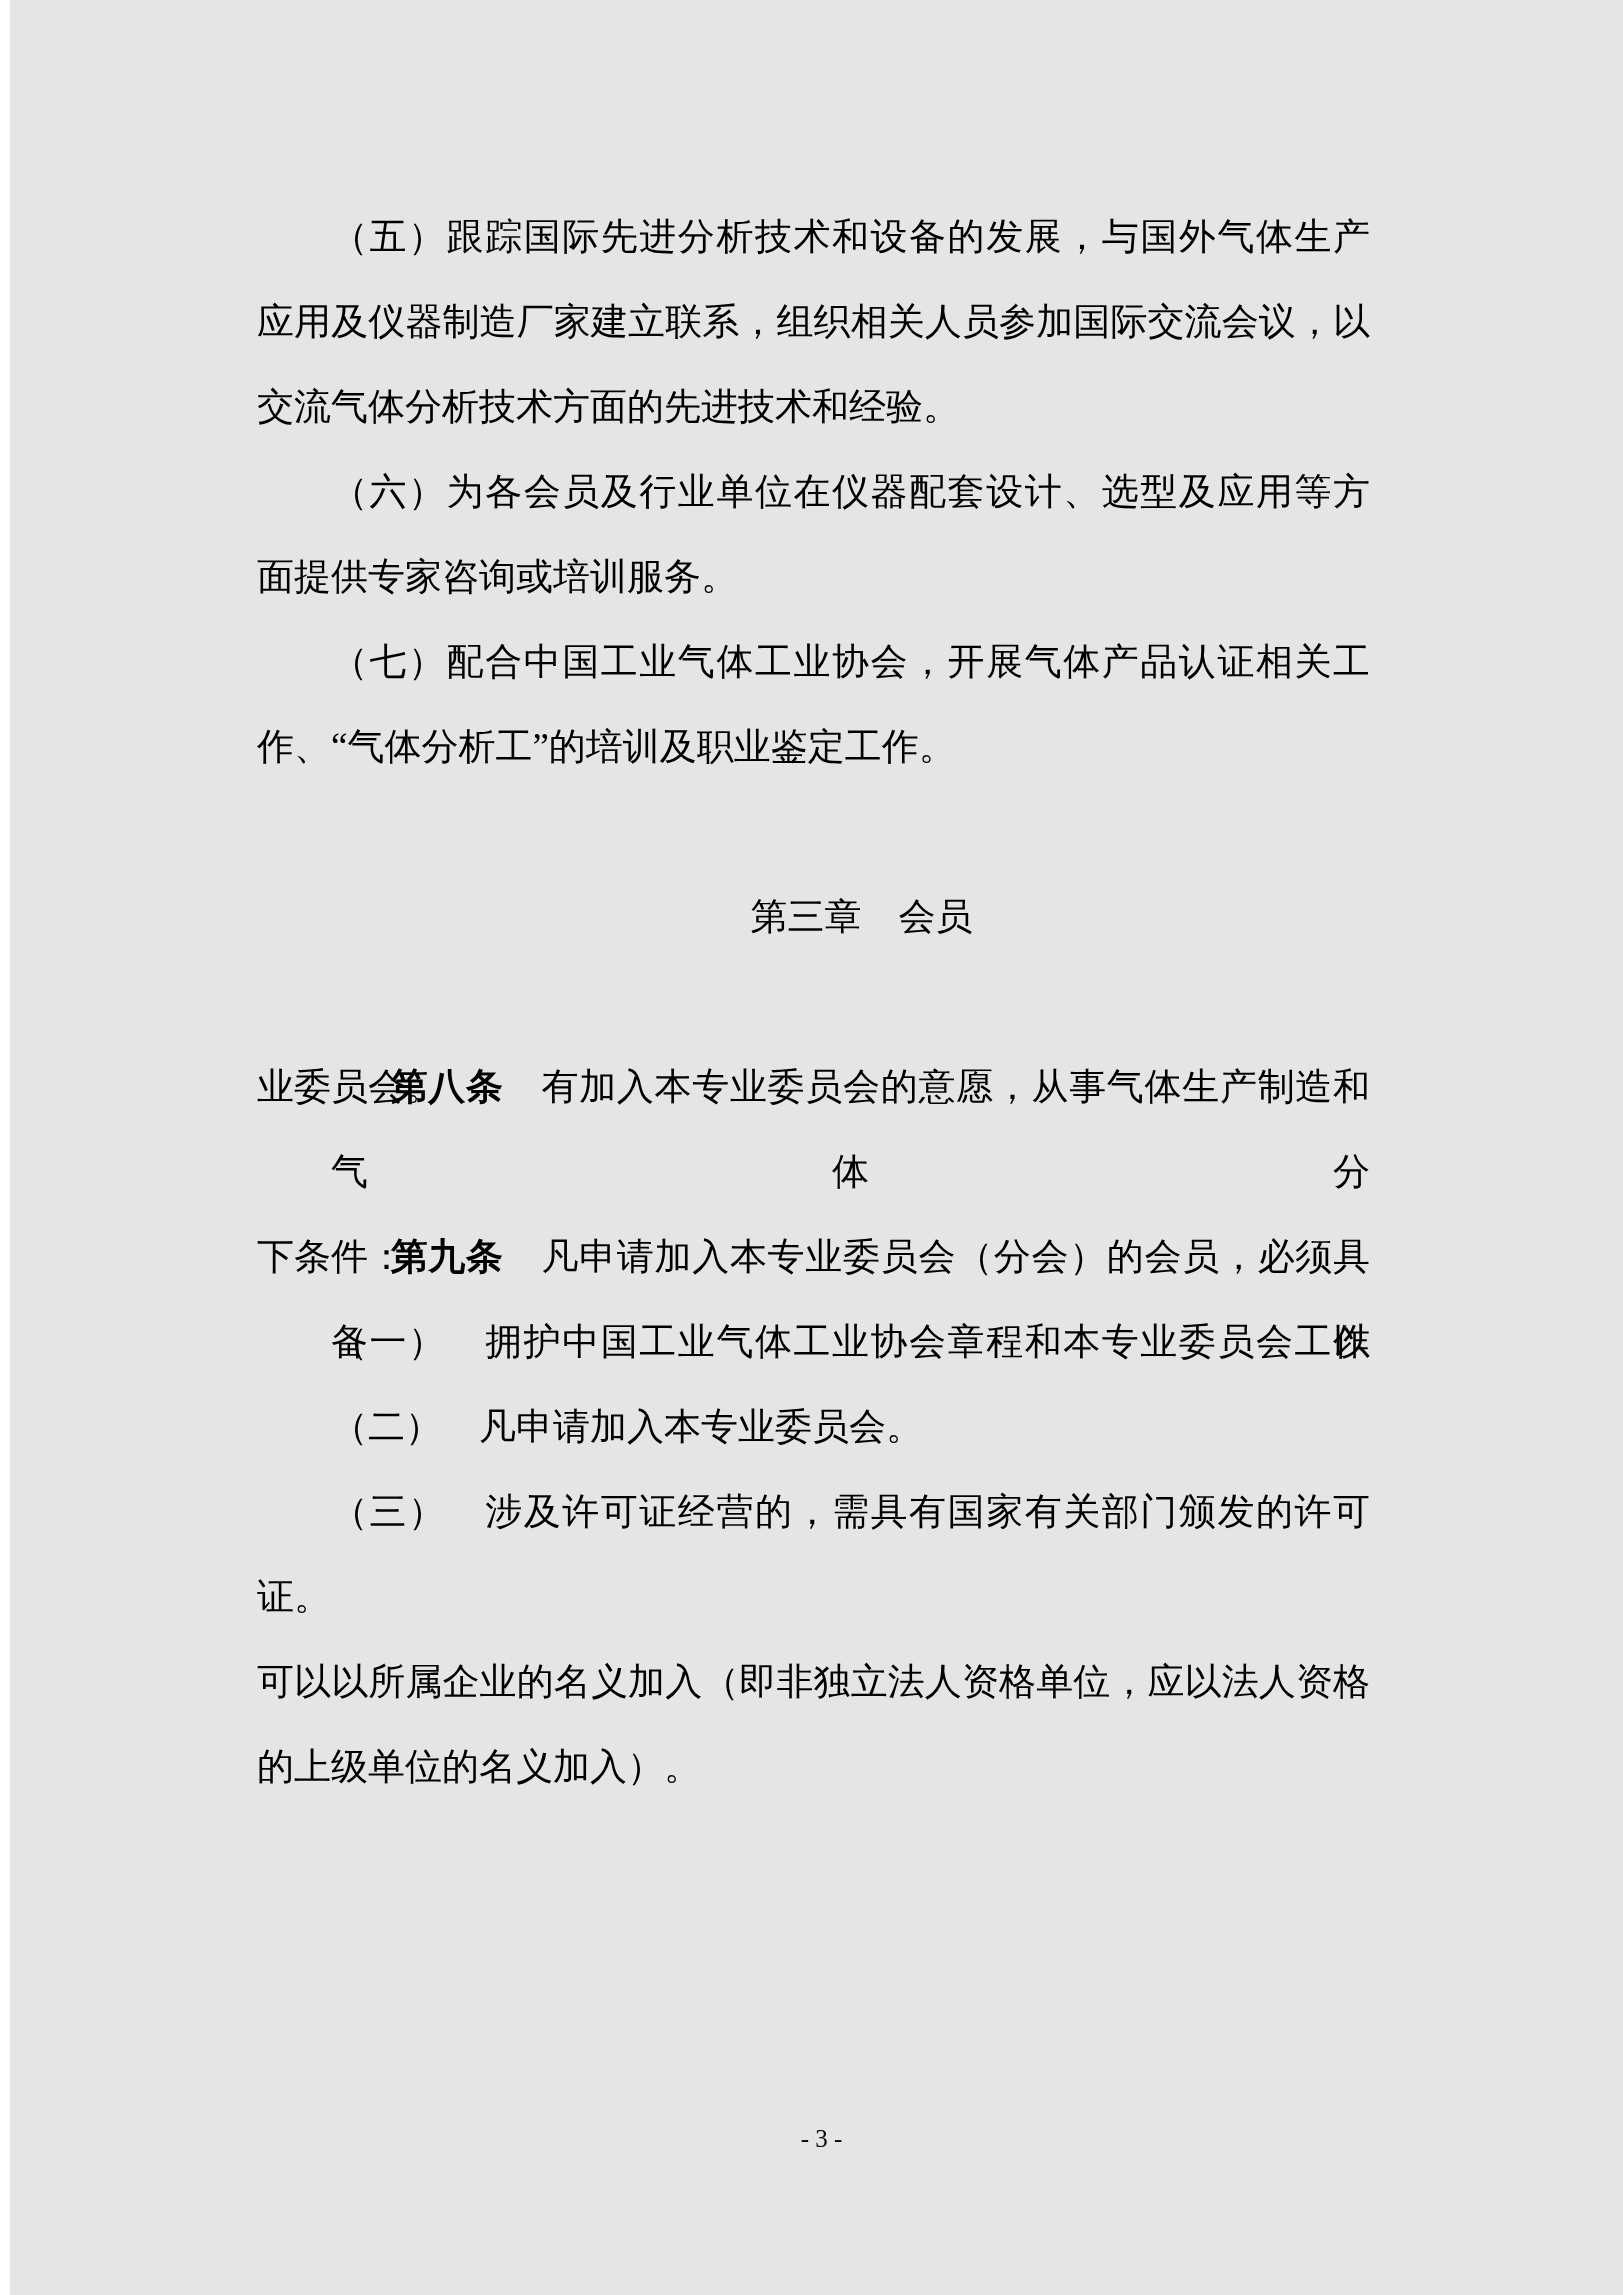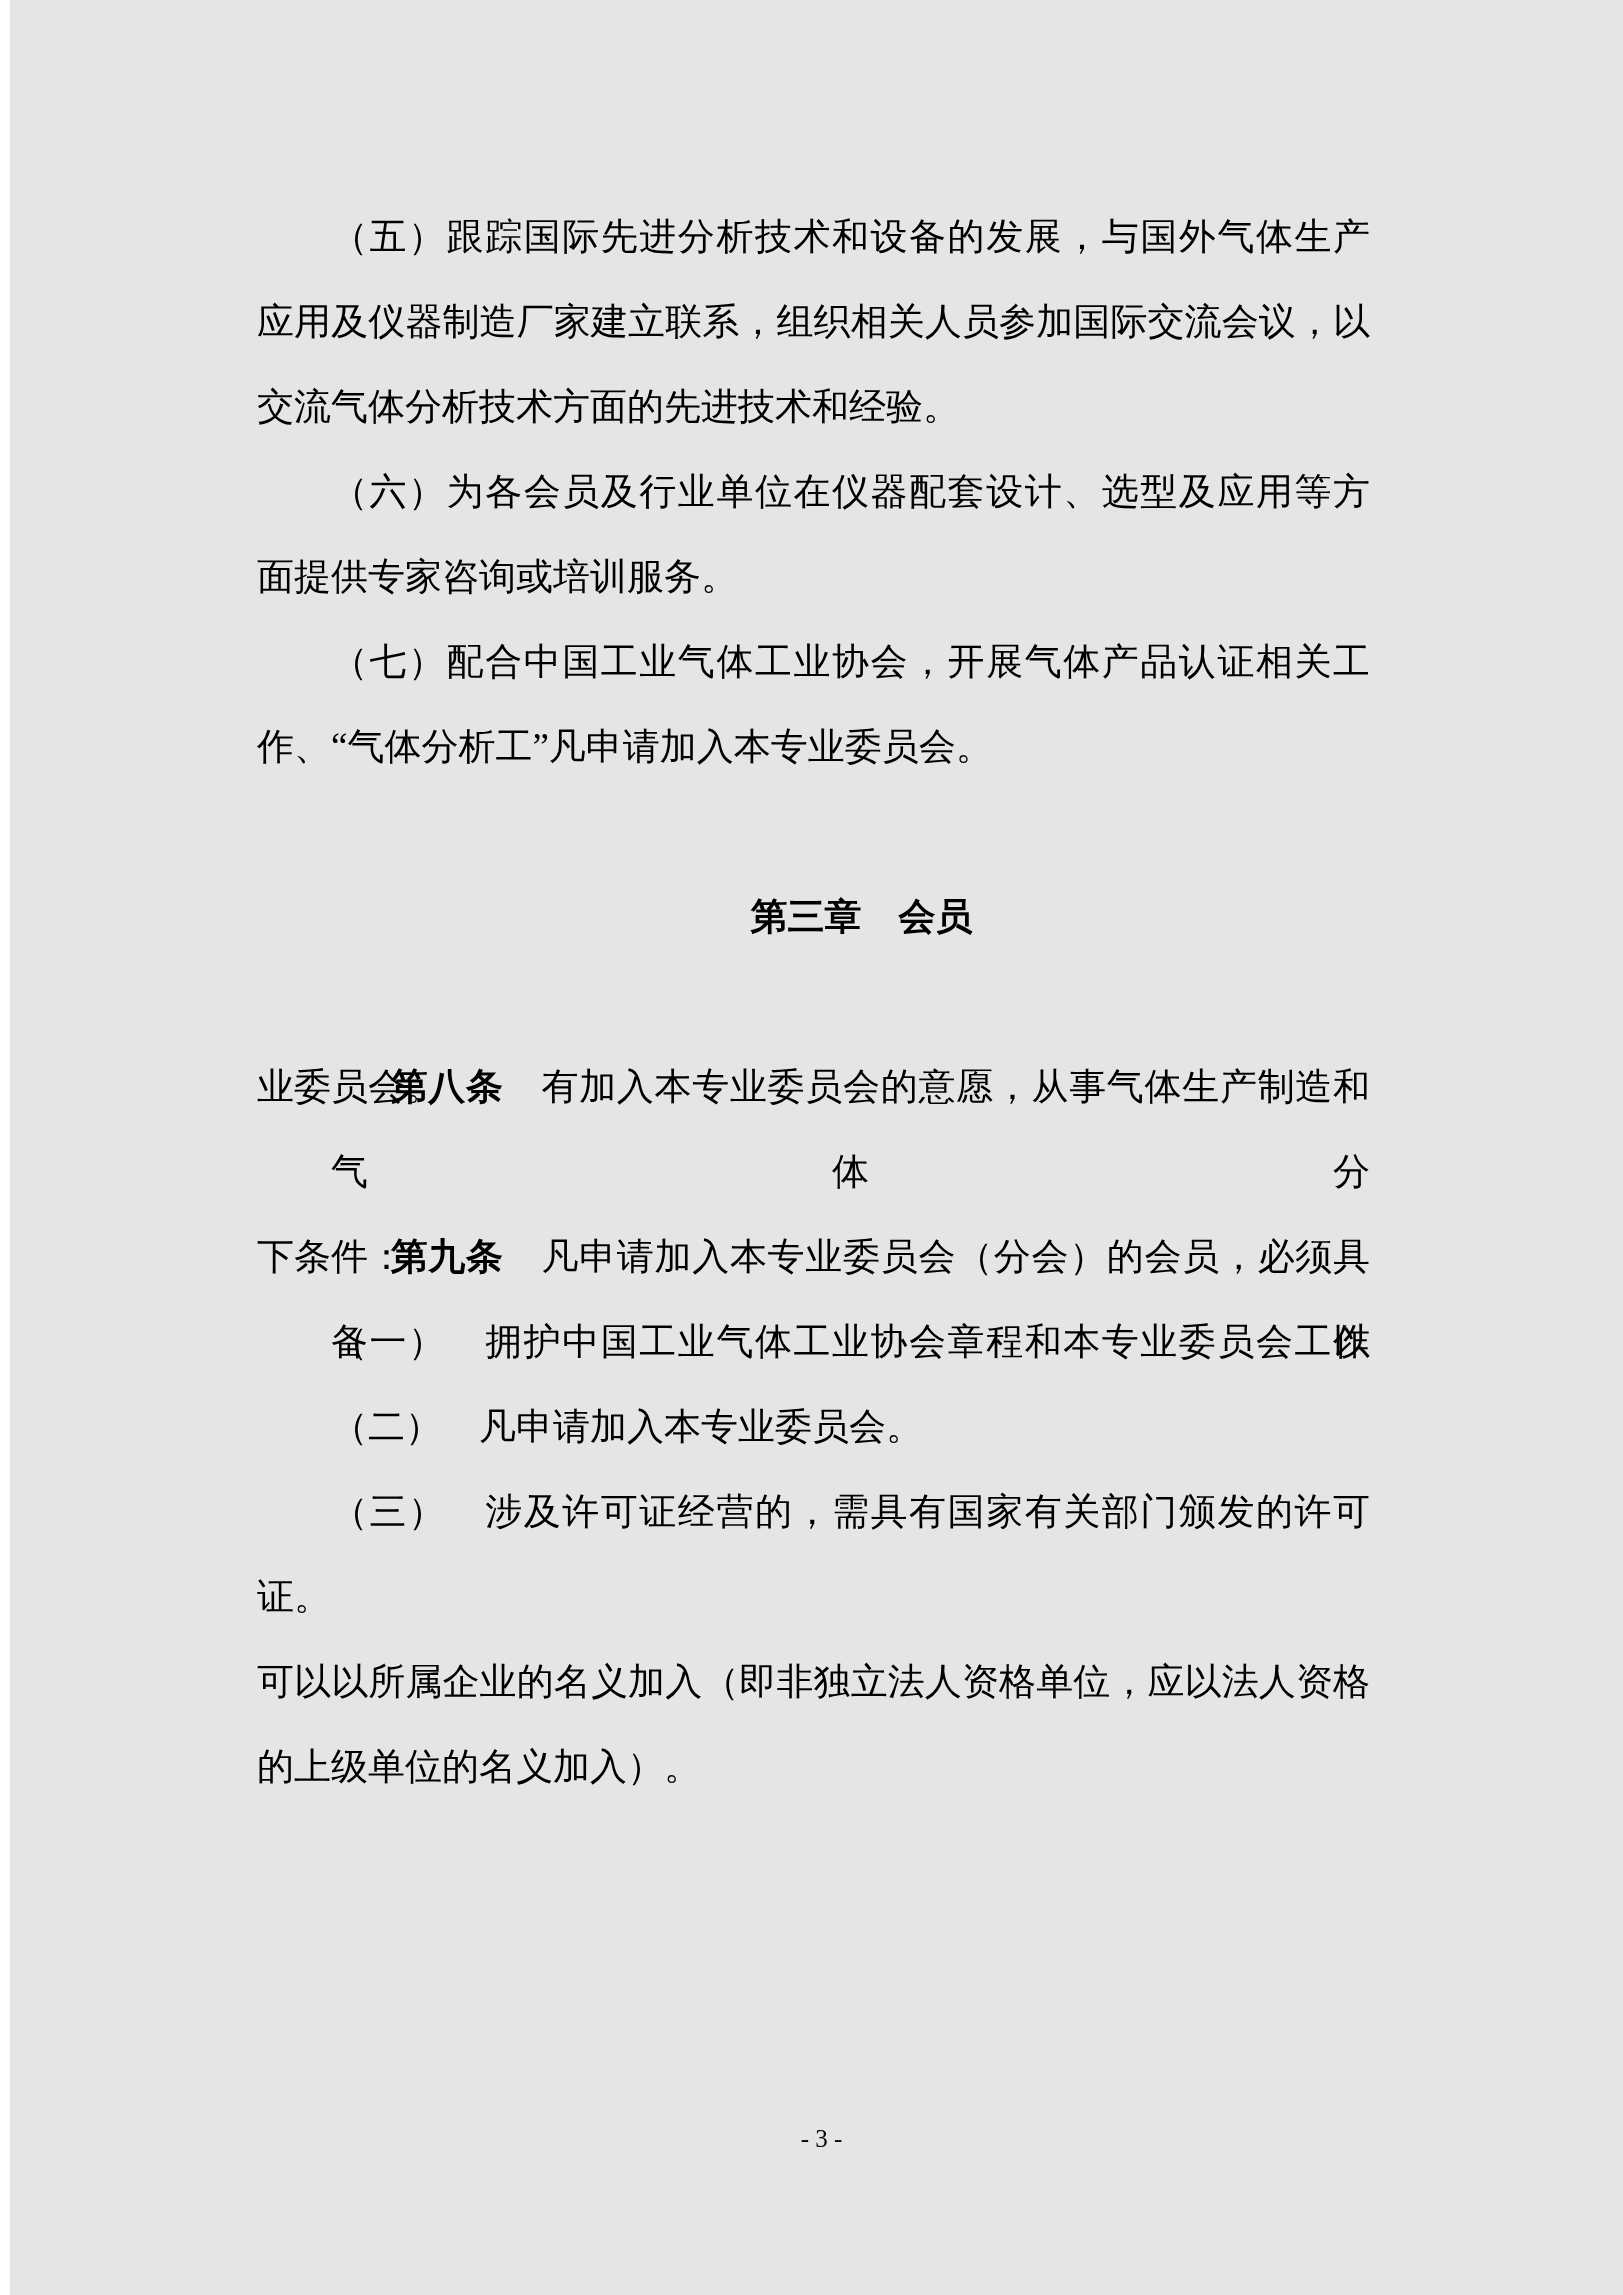--- a/index.html
+++ b/index.html
@@ -40,21 +40,21 @@
     text-align-last: justify;
   }
   
   .indent {
     padding-left: 74px;
   }
   .lead-label {
     font-weight: bold;
   }
   .chapter {
-    font-weight: bold;
+    font-weight: normal;
     text-align: center;
     text-align-last: center;
     padding-left: 96px;
     height: 85px;
   }
   .blank {
     height: 85px;
   }
   .page-number {
     position: absolute;
@@ -75,21 +75,21 @@
   <div class="textblock">
 
     <div class="line indent full">（五）跟踪国际先进分析技术和设备的发展，与国外气体生产</div>
     <div class="line full">应用及仪器制造厂家建立联系，组织相关人员参加国际交流会议，以</div>
     <div class="line">交流气体分析技术方面的先进技术和经验。</div>
 
     <div class="line indent full">（六）为各会员及行业单位在仪器配套设计、选型及应用等方</div>
     <div class="line">面提供专家咨询或培训服务。</div>
 
     <div class="line indent full">（七）配合中国工业气体工业协会，开展气体产品认证相关工</div>
-    <div class="line">作、“气体分析工”凡申请加入本专业委员会。</div>
+    <div class="line">作、“气体分析工”的培训及职业鉴定工作。</div>
 
     <div class="line blank"></div>
 
     <div class="line chapter">第三章　会员</div>
 
     <div class="line indent full">
       <span class="lead-label">第八条</span><span>　有加入本专业委员会的意愿，从事气体生产制造和气体分</span>
     </div>
     <div class="line">业委员会。</div>
 

